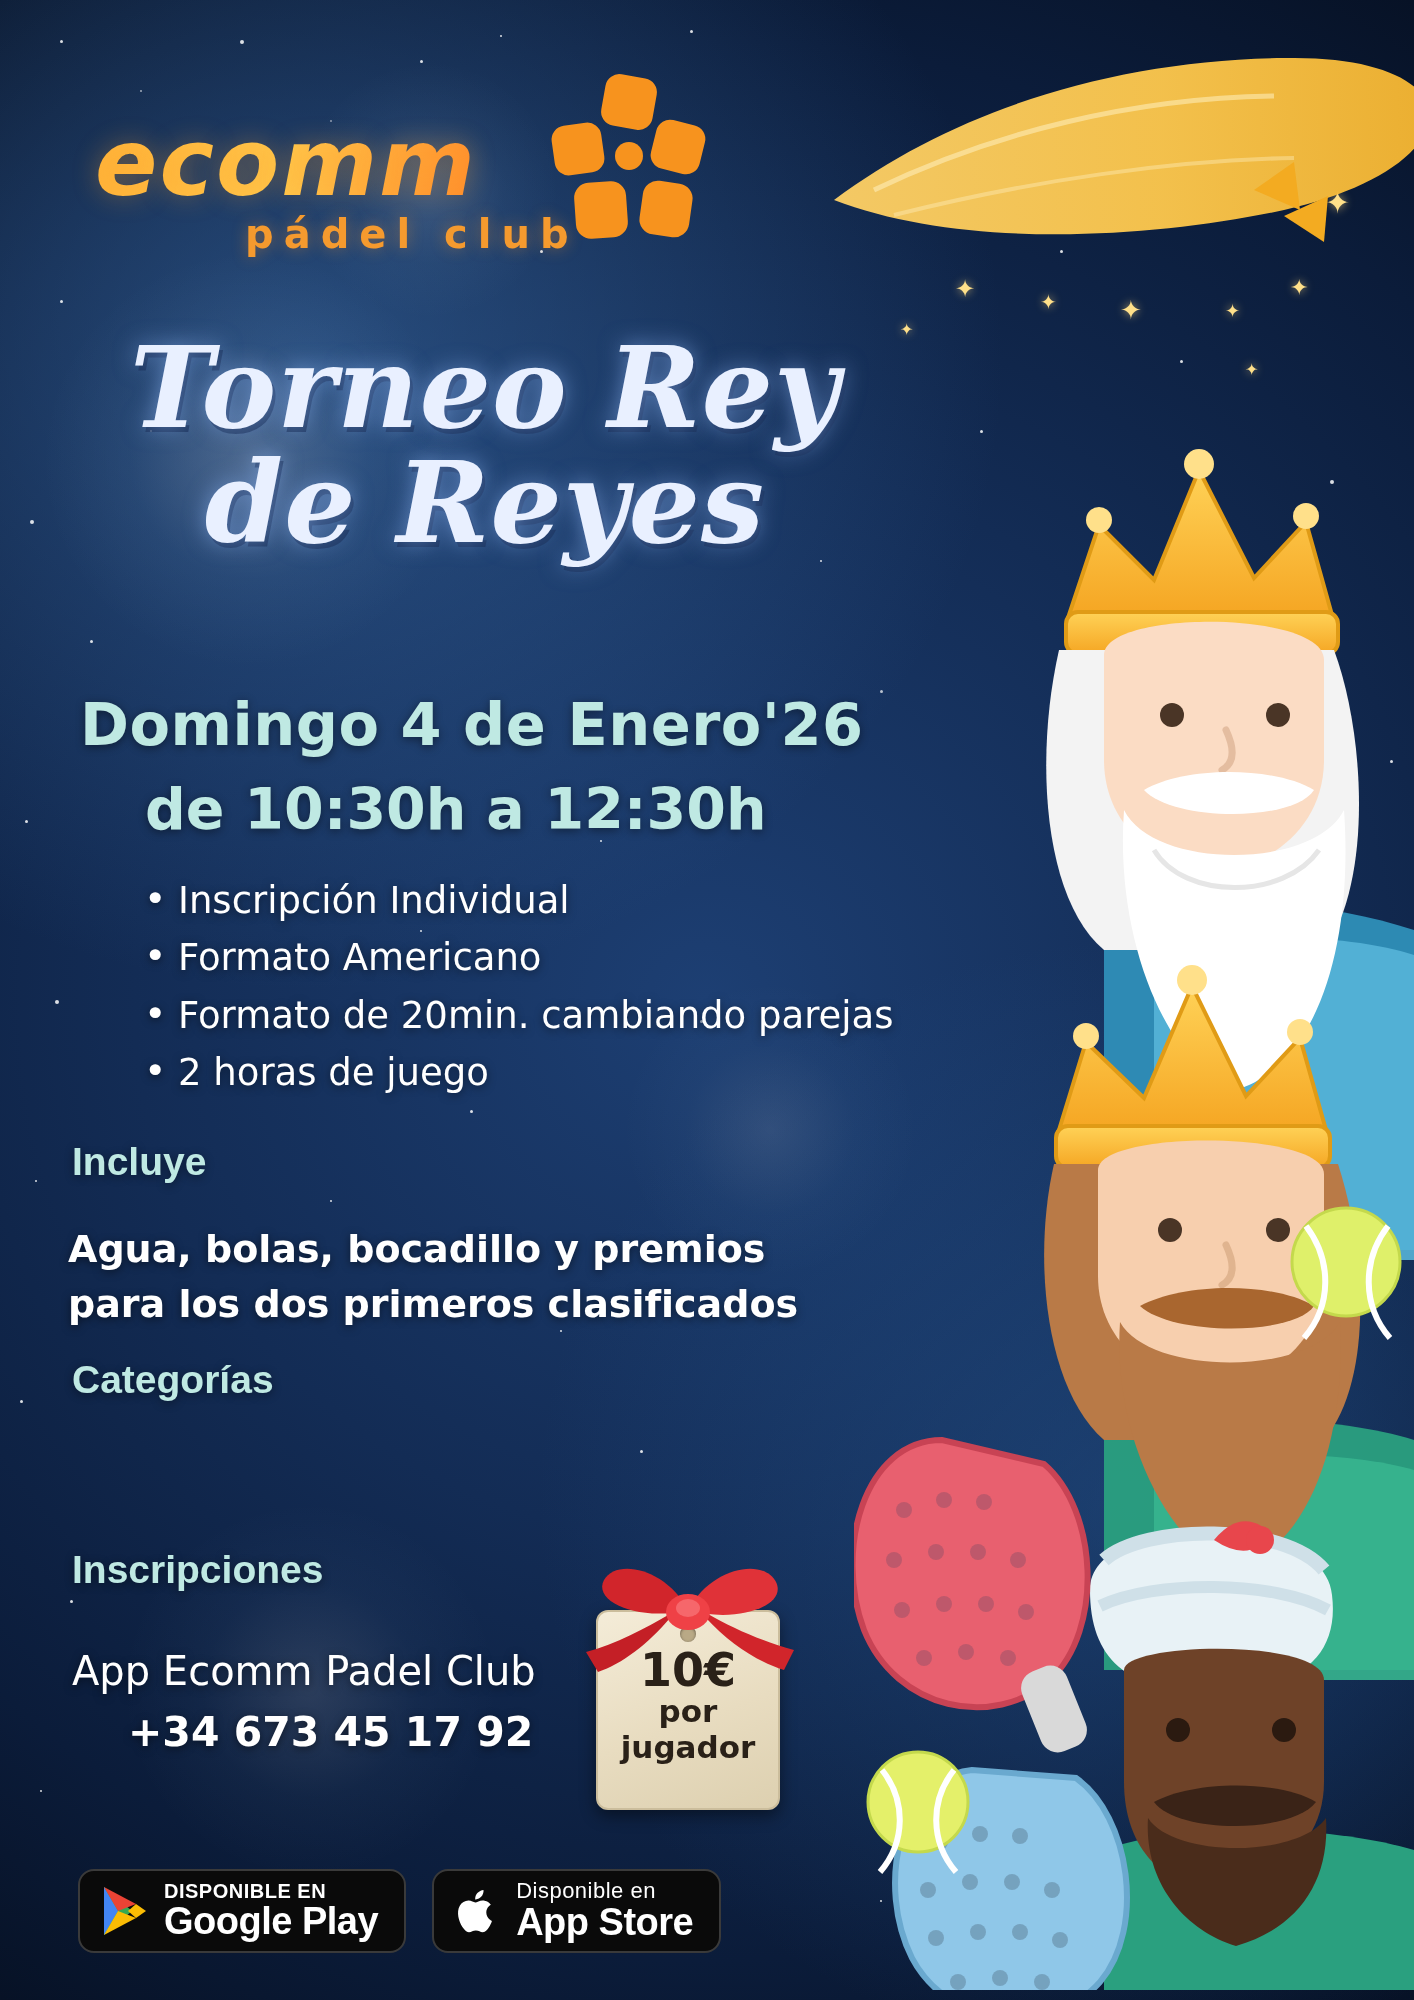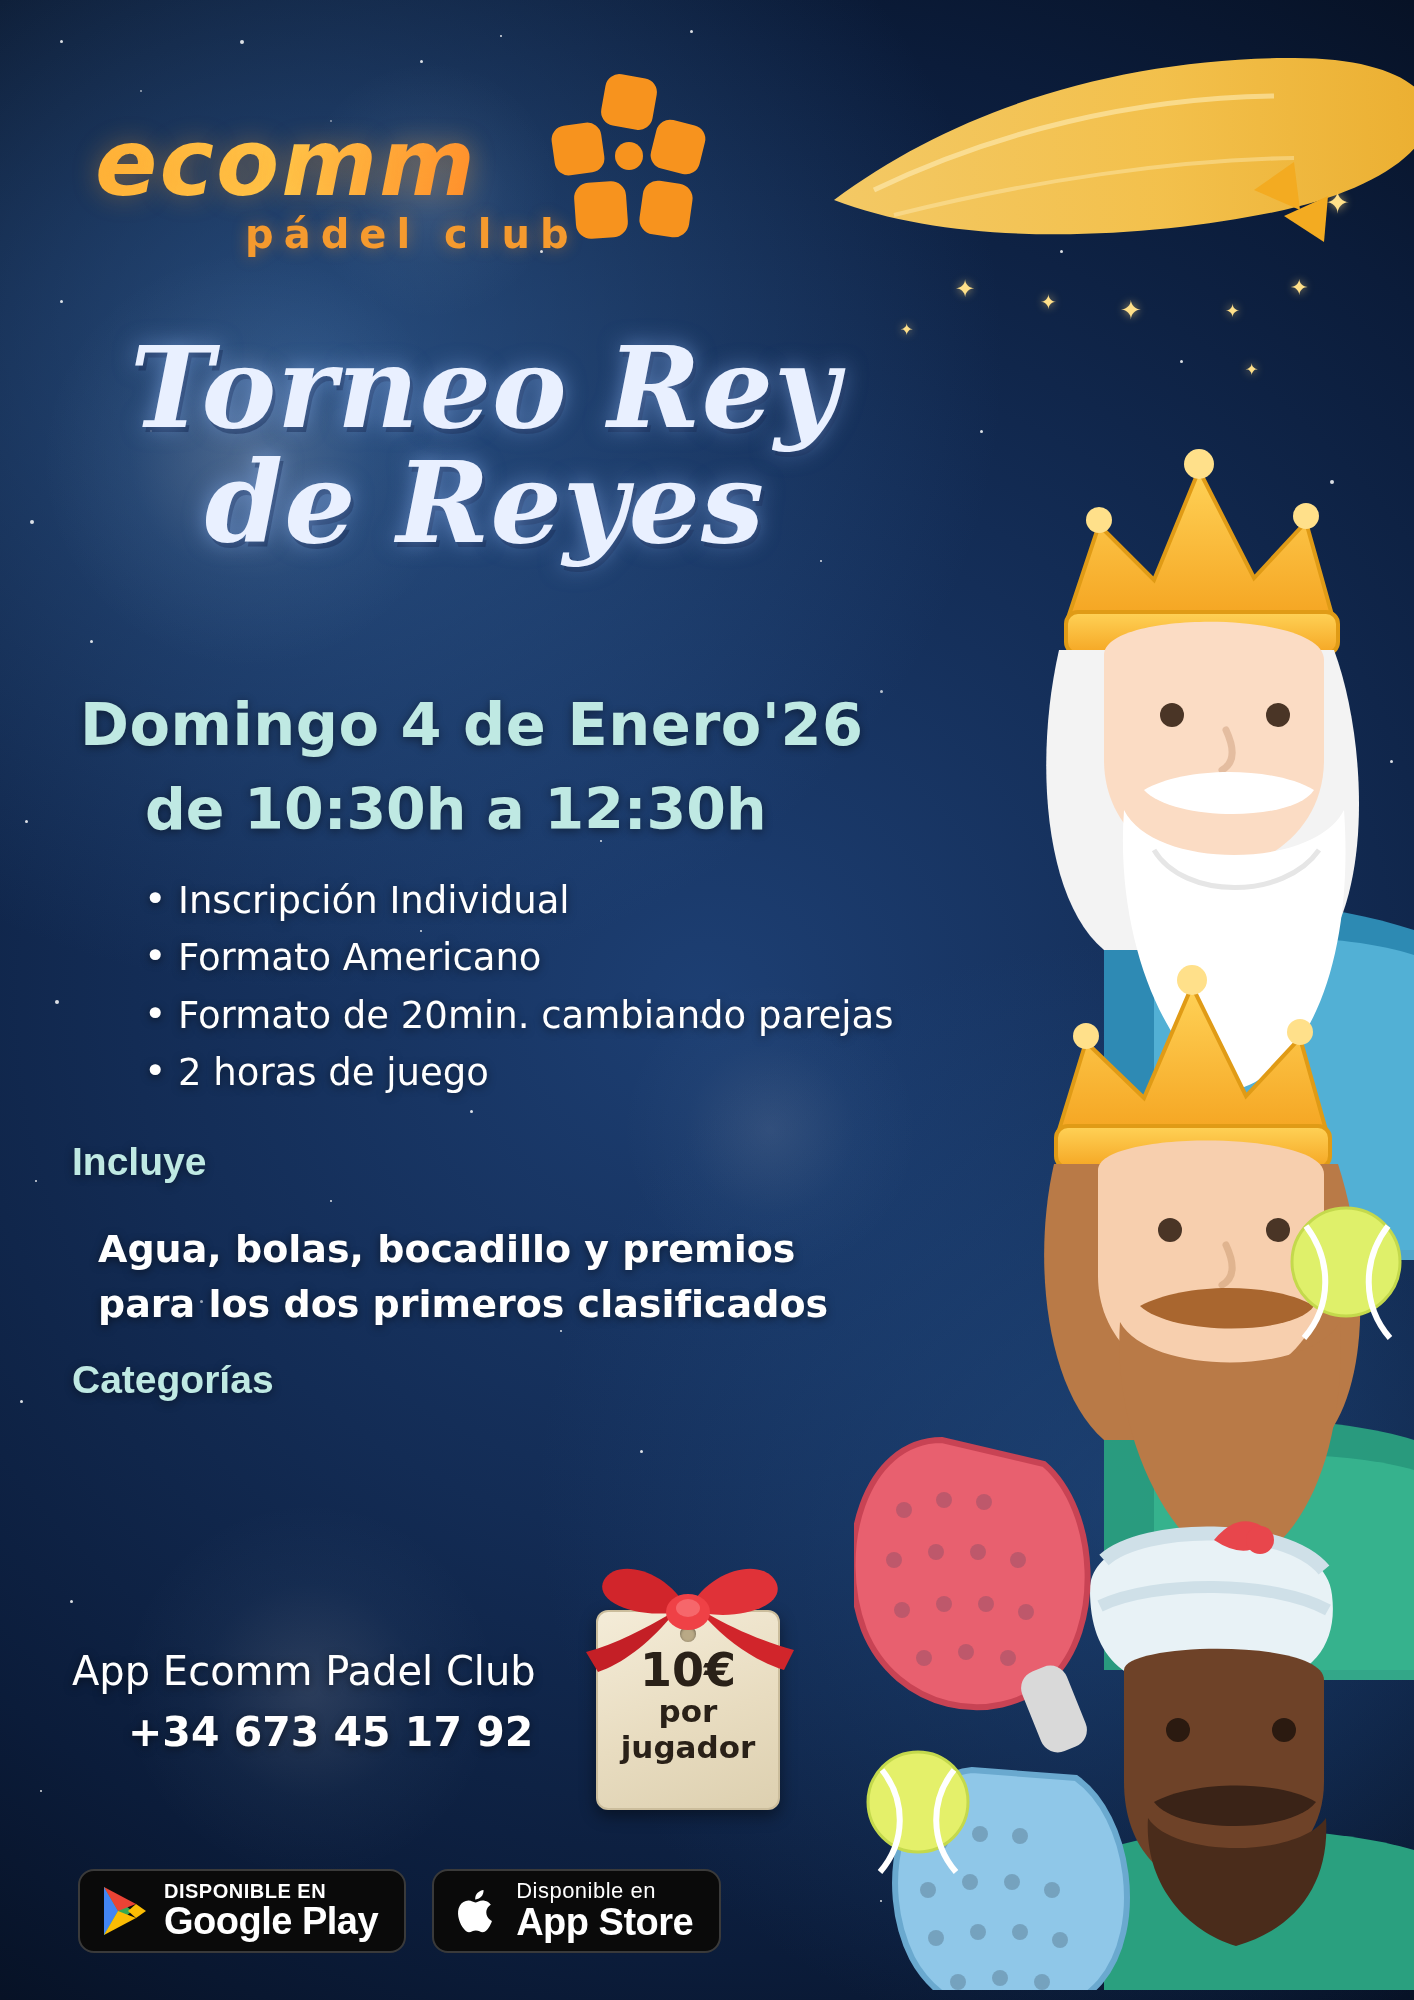--- a/index.html
+++ b/index.html
@@ -174,21 +174,21 @@
   .sec-body {
     position: absolute;
     font-family: "DejaVu Sans", sans-serif;
     font-weight: bold;
     font-size: 38px;
     line-height: 1.45;
     color: #ffffff;
     text-shadow: 0 2px 8px rgba(0,0,0,.5);
   }
   #incluye-head { left: 72px; top: 1140px; }
-  #incluye-body { left: 68px; top: 1222px; width: 760px; margin-left: 30px; }
+  #incluye-body { left: 68px; top: 1222px; width: 760px; }
   #cat-head     { left: 72px; top: 1358px; }
   #cat-body     { left: 68px; top: 1448px; width: 760px; }
   #insc-head    { left: 72px; top: 1548px; }
   .insc-app {
     position: absolute;
     left: 72px;
     top: 1648px;
     font-family: "DejaVu Sans", sans-serif;
     font-size: 40px;
     color: #ffffff;
@@ -376,20 +376,21 @@
   </ul>
 
   <div class="sec-head" id="incluye-head">Incluye</div>
   <div class="sec-body" id="incluye-body">
     <div>Agua, bolas, bocadillo y premios</div>
     <div>para los dos primeros clasificados</div>
   </div>
 
   <div class="sec-head" id="cat-head">Categorías</div>
 
+  <div class="sec-head" id="insc-head">Inscripciones</div>
   <div class="insc-app">App Ecomm Padel Club</div>
   <div class="insc-phone">+34 673 45 17 92</div>
 
   <div class="price-tag">
     <div class="tag-card">
       <div class="tag-hole"></div>
       <div class="tag-text">
         <div class="tag-price">10€</div>
         <div class="tag-per">por</div>
         <div class="tag-who">jugador</div>

